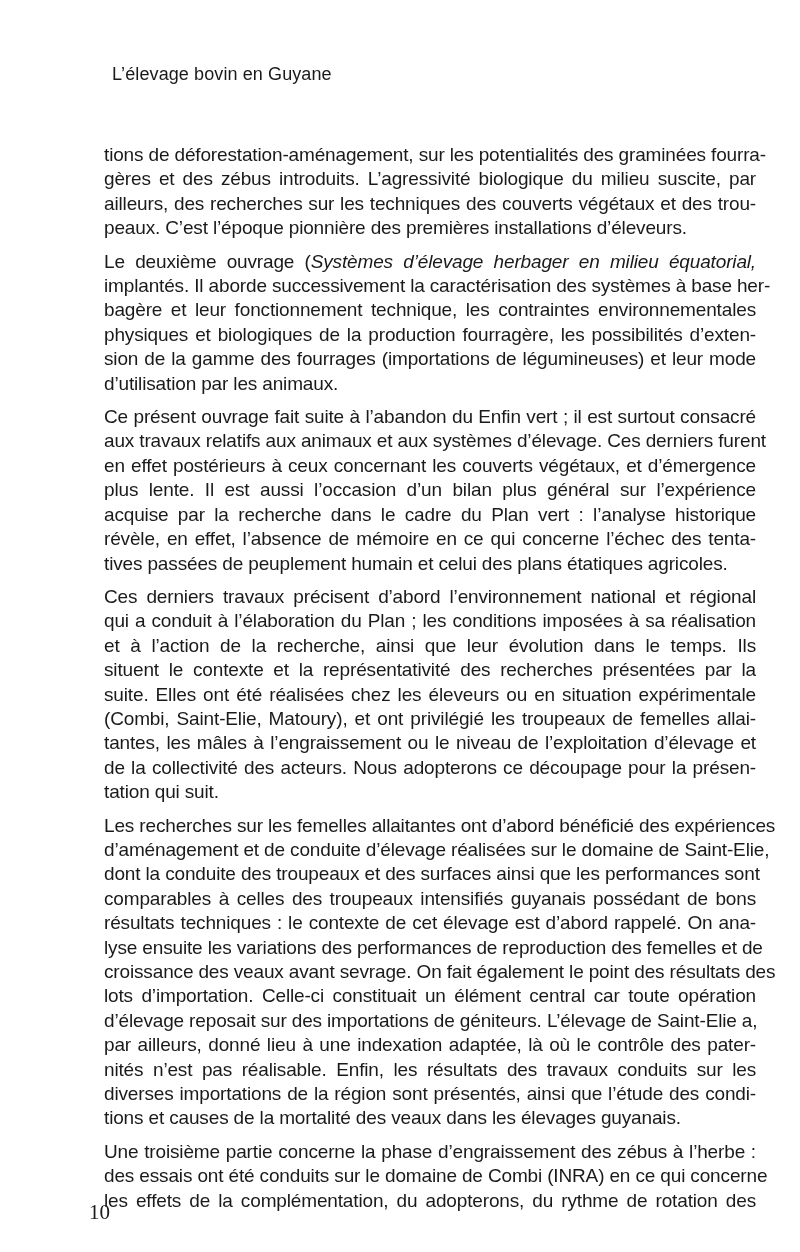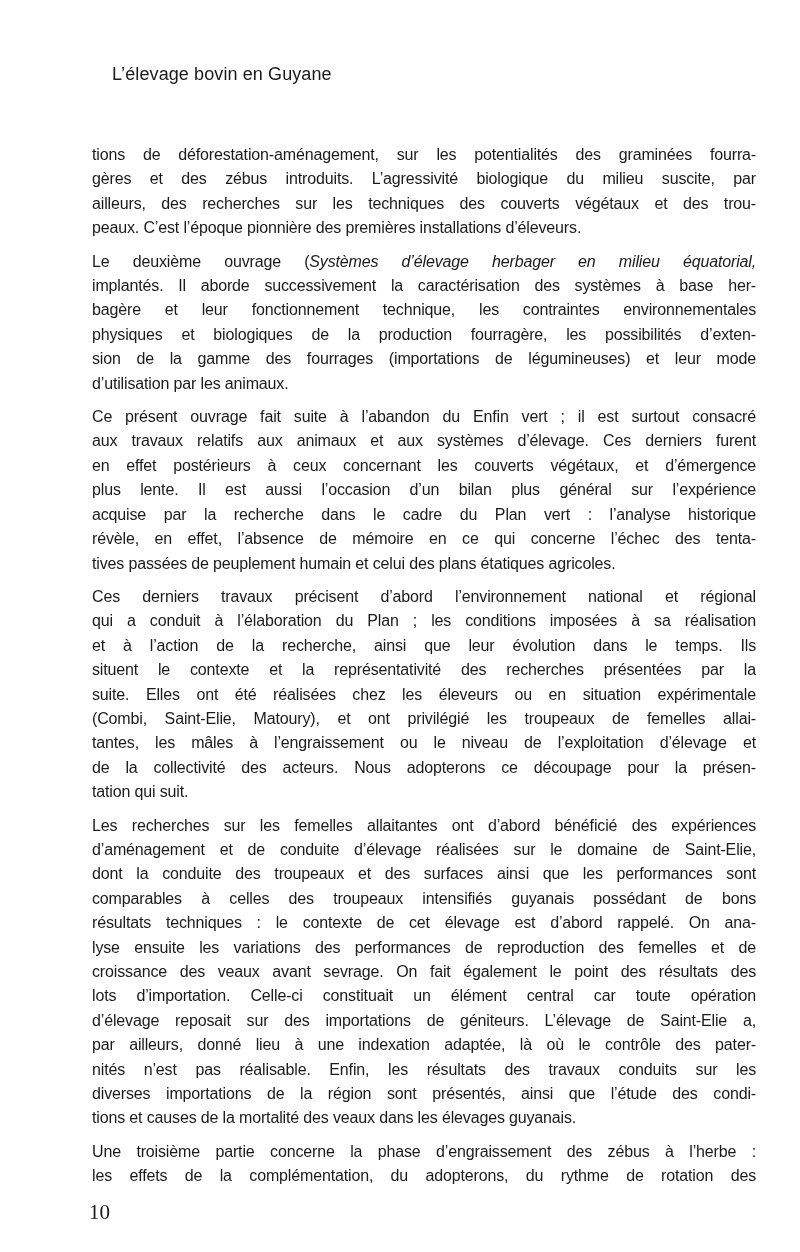--- a/index.html
+++ b/index.html
@@ -23,22 +23,22 @@
       letter-spacing: 0.1px;
       margin-left: 24px;
     }
     .body-text {
       position: absolute;
       left: 88px;
       top: 143px;
       width: 668px;
     }
     .para {
-      margin: 0 0 9px 4px;
-      font-size: 16px;
+      margin: 0 0 9px 16px;
+      font-size: 19px;
       line-height: 24.4px;
       text-align: justify;
       letter-spacing: -0.15px;
     }
     .para .line {
       display: block;
       text-align: justify;
       text-align-last: justify;
       white-space: nowrap;
     }
@@ -112,18 +112,19 @@
     <span class="line">lots d’importation. Celle-ci constituait un élément central car toute opération</span>
     <span class="line">d’élevage reposait sur des importations de géniteurs. L’élevage de Saint-Elie a,</span>
     <span class="line">par ailleurs, donné lieu à une indexation adaptée, là où le contrôle des pater-</span>
     <span class="line">nités n’est pas réalisable. Enfin, les résultats des travaux conduits sur les</span>
     <span class="line">diverses importations de la région sont présentés, ainsi que l’étude des condi-</span>
     <span class="line last">tions et causes de la mortalité des veaux dans les élevages guyanais.</span>
   </p>
 
   <p class="para">
     <span class="line">Une troisième partie concerne la phase d’engraissement des zébus à l’herbe :</span>
+    <span class="line">des essais ont été conduits sur le domaine de Combi (INRA) en ce qui concerne</span>
     <span class="line">les effets de la complémentation, du adopterons, du rythme de rotation des</span>
   </p>
 
 </div>
 
 <div class="folio">10</div>
 
 </body></html>

